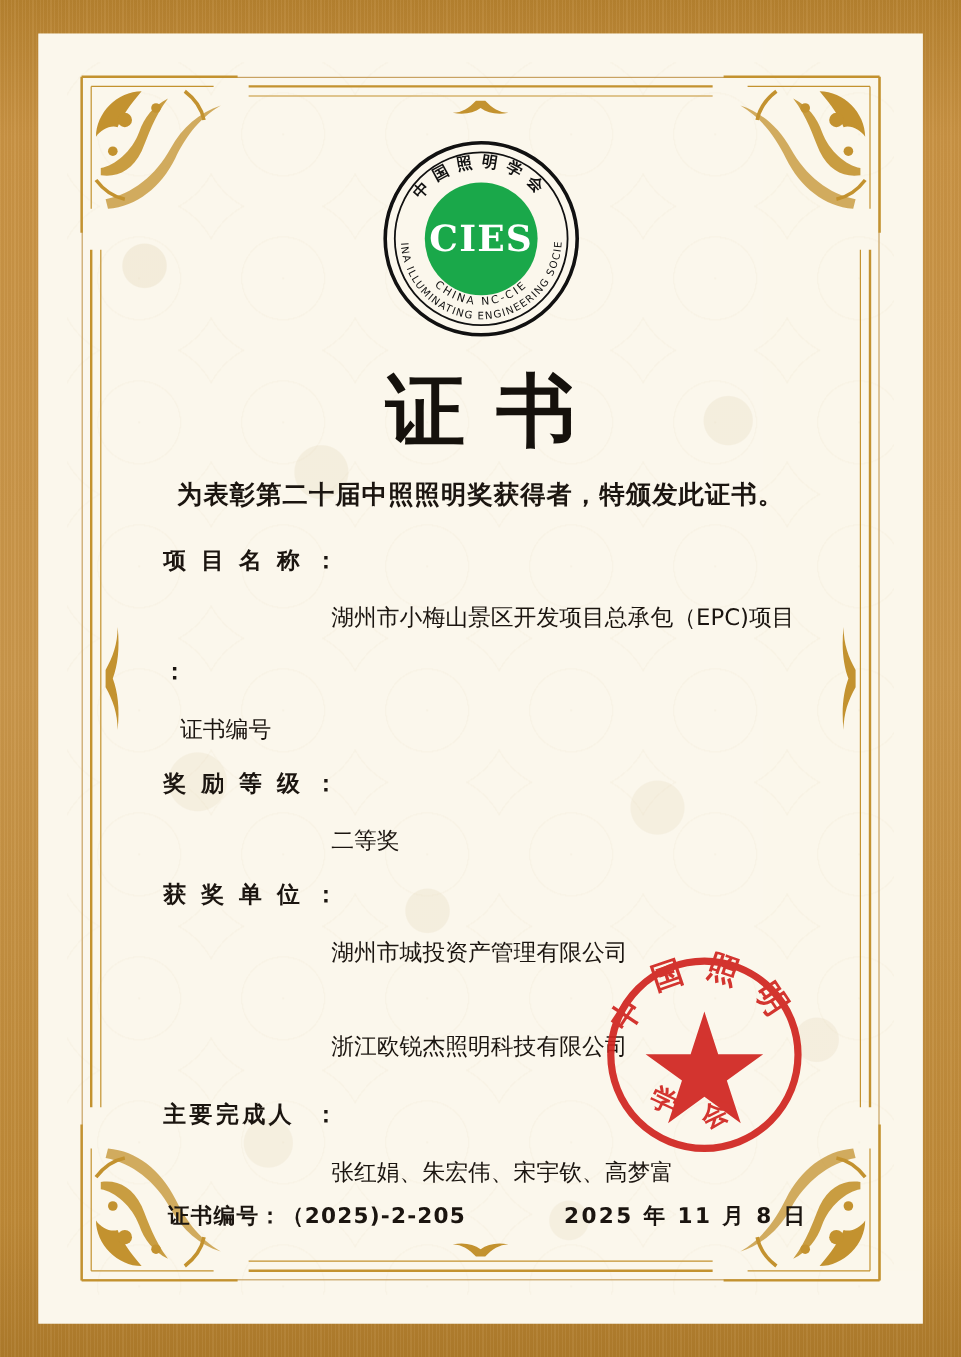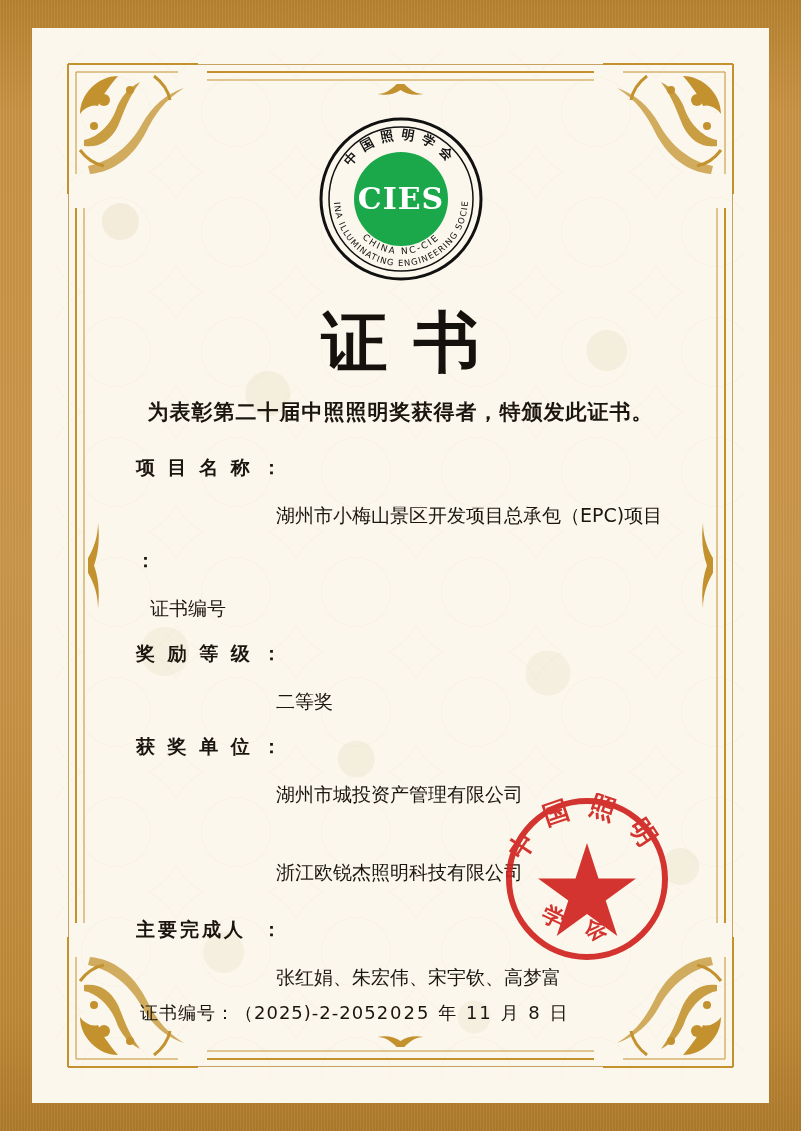--- a/index.html
+++ b/index.html
@@ -213,26 +213,27 @@
   }
   .seal svg { display: block; width: 172px; height: 172px; }
 
   
   .footer {
     position: absolute;
     bottom: 78px;
     left: 108px;
     right: 96px;
     display: flex;
-    justify-content: flex-start;
+    justify-content: space-between;
     align-items: baseline;
     font-size: 18px;
     color: #1b1510;
     font-family: "DejaVu Sans", "Liberation Sans", sans-serif;
     letter-spacing: 1px;
+    font-weight: bold;
   }
   .footer .date { letter-spacing: 2px; }
 </style>
 </head>
 <body>
 
 <div class="certificate">
   <div class="gold-frame"></div>
 
   <div class="page">

